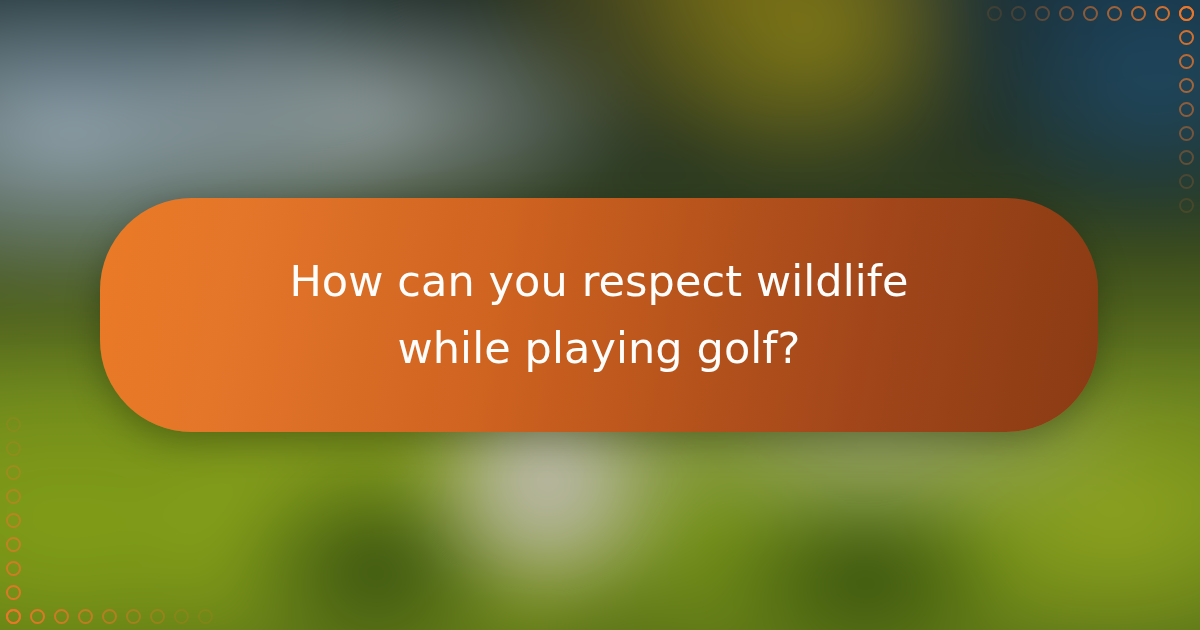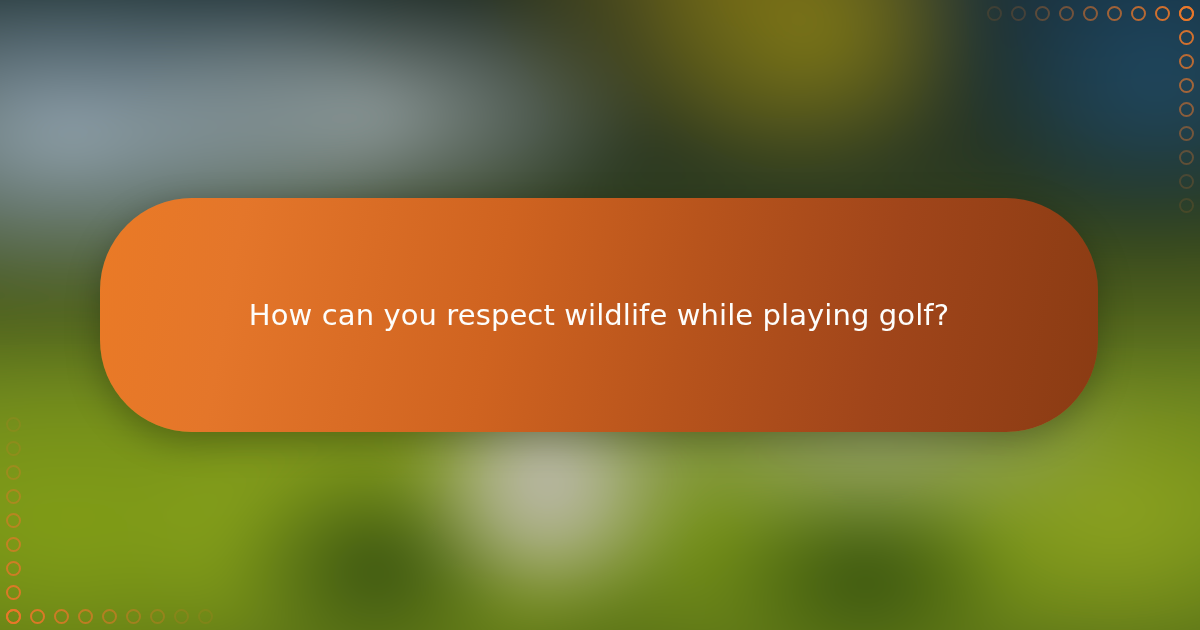--- a/index.html
+++ b/index.html
@@ -116,21 +116,21 @@
         #8a3b13 100%);
     box-shadow: 0 10px 34px rgba(0,0,0,.28);
     display: flex;
     align-items: center;
     justify-content: center;
     padding: 0 120px;
   }
 
   .card-title {
     color: #fdfdfb;
-    font-size: 29px;
+    font-size: 43px;
     line-height: 1.55;
     font-weight: 400;
     text-align: center;
     letter-spacing: .1px;
     max-width: 740px;
   }
 </style>
 </head>
 <body>
 

